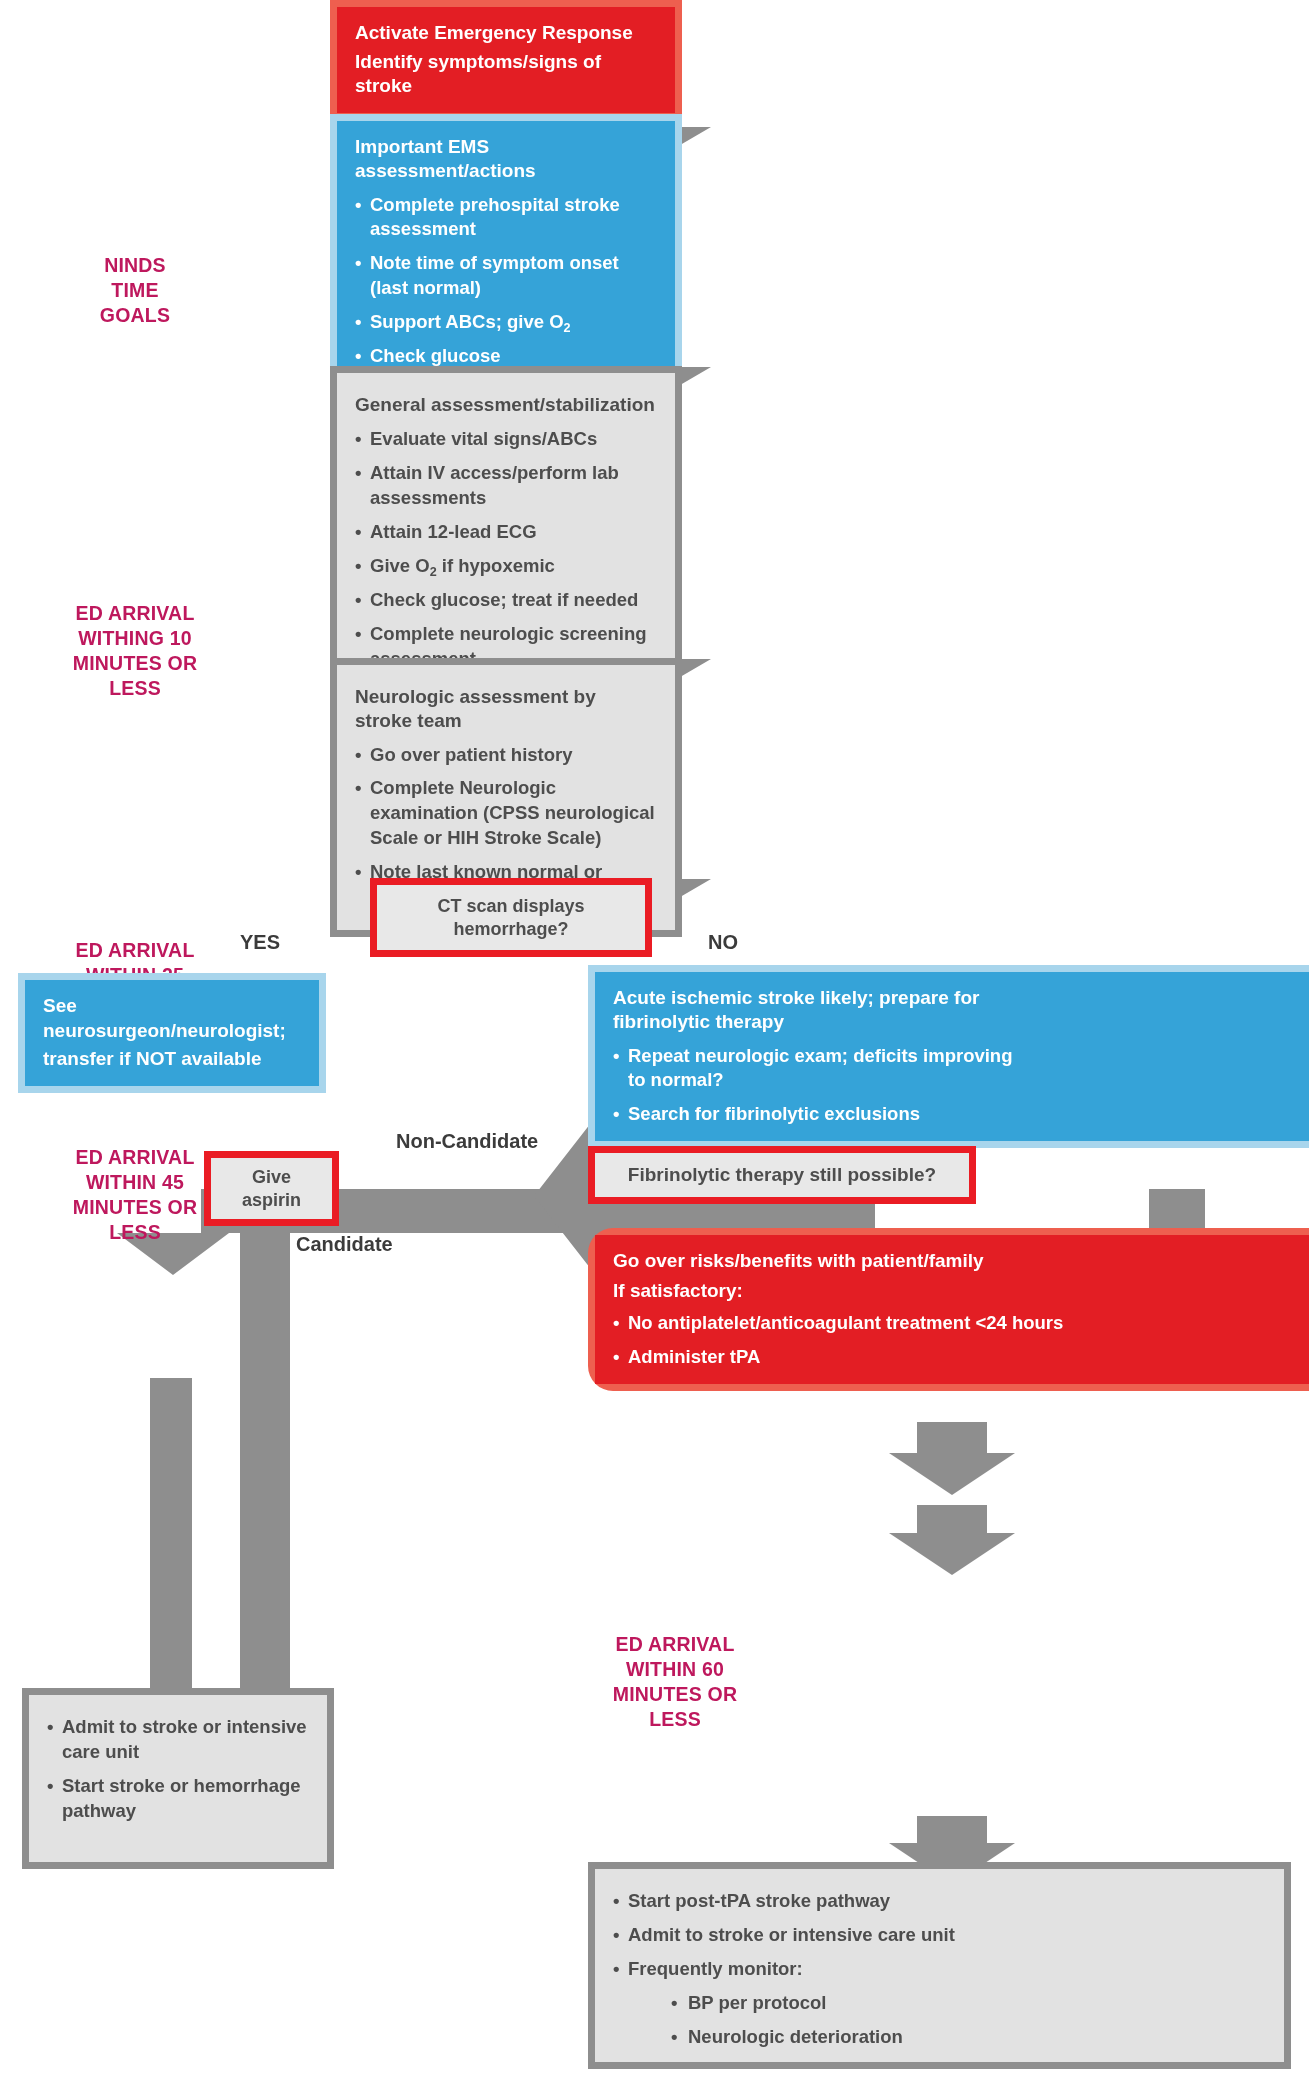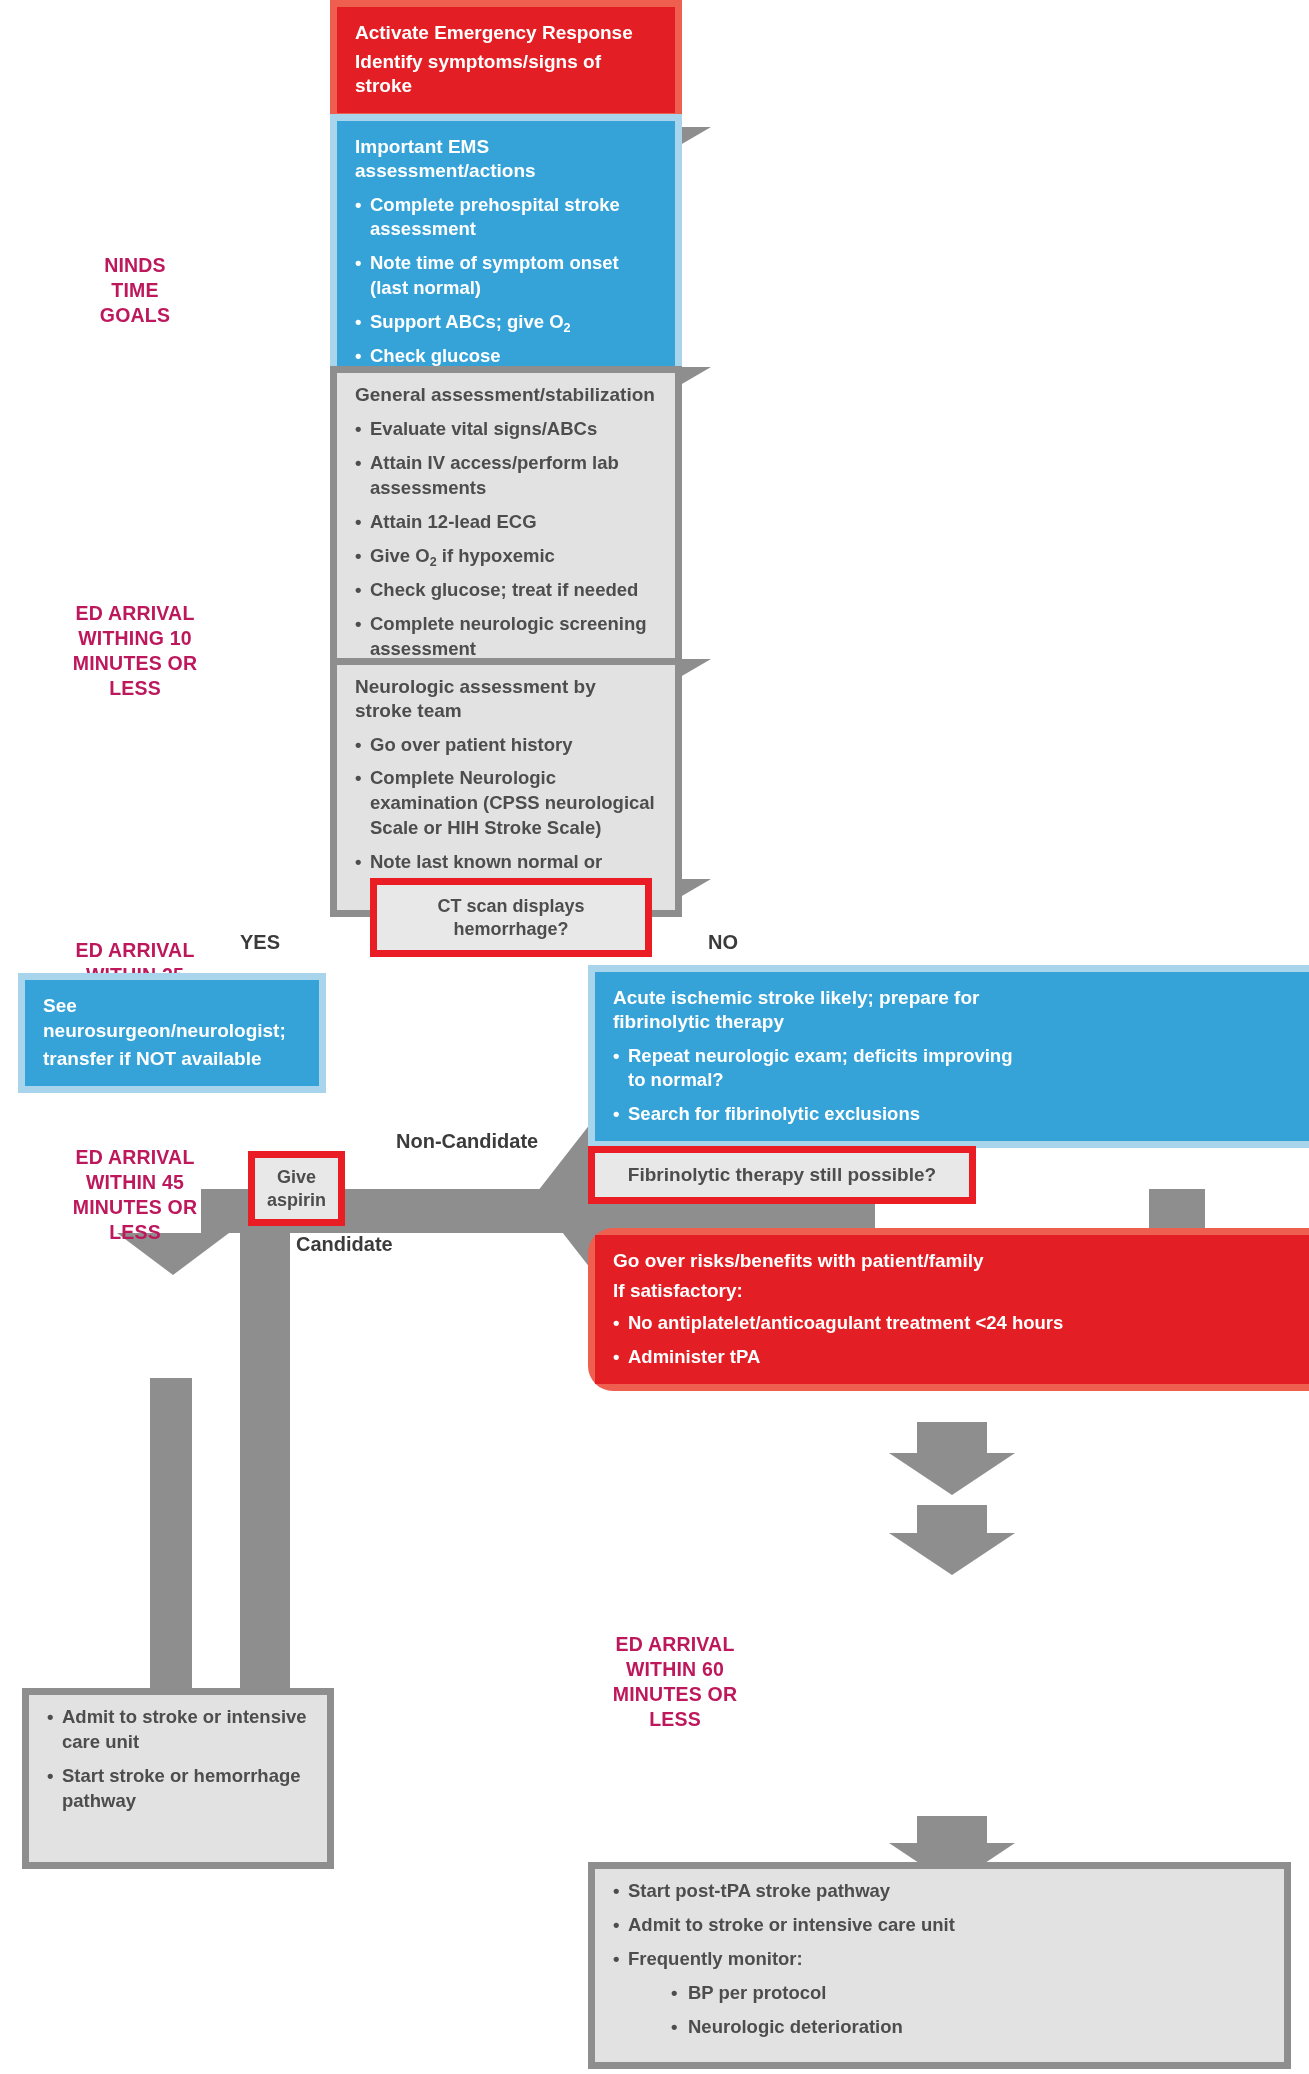--- a/index.html
+++ b/index.html
@@ -13,21 +13,21 @@
   
   .skin-red{background:#ee5f4f;padding:7px;}
   .skin-red > .inner{background:#e31e24;padding:14px 18px;}
   .skin-red .ttl,.skin-red li,.skin-red .ln{color:#ffffff;}
 
   .skin-blue{background:#a8d5ec;padding:7px;}
   .skin-blue > .inner{background:#35a3d8;padding:14px 18px;}
   .skin-blue .ttl,.skin-blue li,.skin-blue .ln{color:#ffffff;}
 
   .skin-gray{background:#8e8e8e;padding:7px;}
-  .skin-gray > .inner{background:#e2e2e2;padding:10px 18px;}
+  .skin-gray > .inner{background:#e2e2e2;padding:20px 18px;}
   .skin-gray .ttl,.skin-gray li,.skin-gray .ln{color:#4d4d4d;}
 
   .skin-decision{background:#ea1c24;padding:7px;}
   .skin-decision > .inner{background:#e8e8e8;padding:10px 16px;}
   .skin-decision .ttl{color:#4d4d4d;text-align:center;}
 
   .ttl{font-weight:bold;font-size:19px;line-height:1.25;margin:0 0 10px 0;}
   .ttl.solo{margin:0;}
   .ln{font-weight:bold;font-size:19px;line-height:1.3;margin:0 0 4px 0;}
   ul.bl{list-style:none;margin:0;padding:0;}
@@ -200,21 +200,21 @@
       </ul>
     </div>
   </div>
 
   <div class="node skin-decision" style="left:588px;top:1146px;width:388px;">
     <div class="inner">
       <div class="ttl solo">Fibrinolytic therapy still possible?</div>
     </div>
   </div>
 
-  <div class="node skin-decision" style="left:204px;top:1151px;width:97px;margin-left:44px;">
+  <div class="node skin-decision" style="left:204px;top:1151px;width:135px;">
     <div class="inner" style="padding:8px 10px;">
       <div class="ttl solo" style="font-size:18px;">Give aspirin</div>
     </div>
   </div>
 
   <div class="node skin-red" style="left:588px;top:1228px;width:823px;border-radius:25px;">
     <div class="inner">
       <div class="ttl" style="margin-bottom:6px;">Go over risks/benefits with patient/family</div>
       <div class="ln">If satisfactory:</div>
       <ul class="bl" style="margin-top:8px;">

